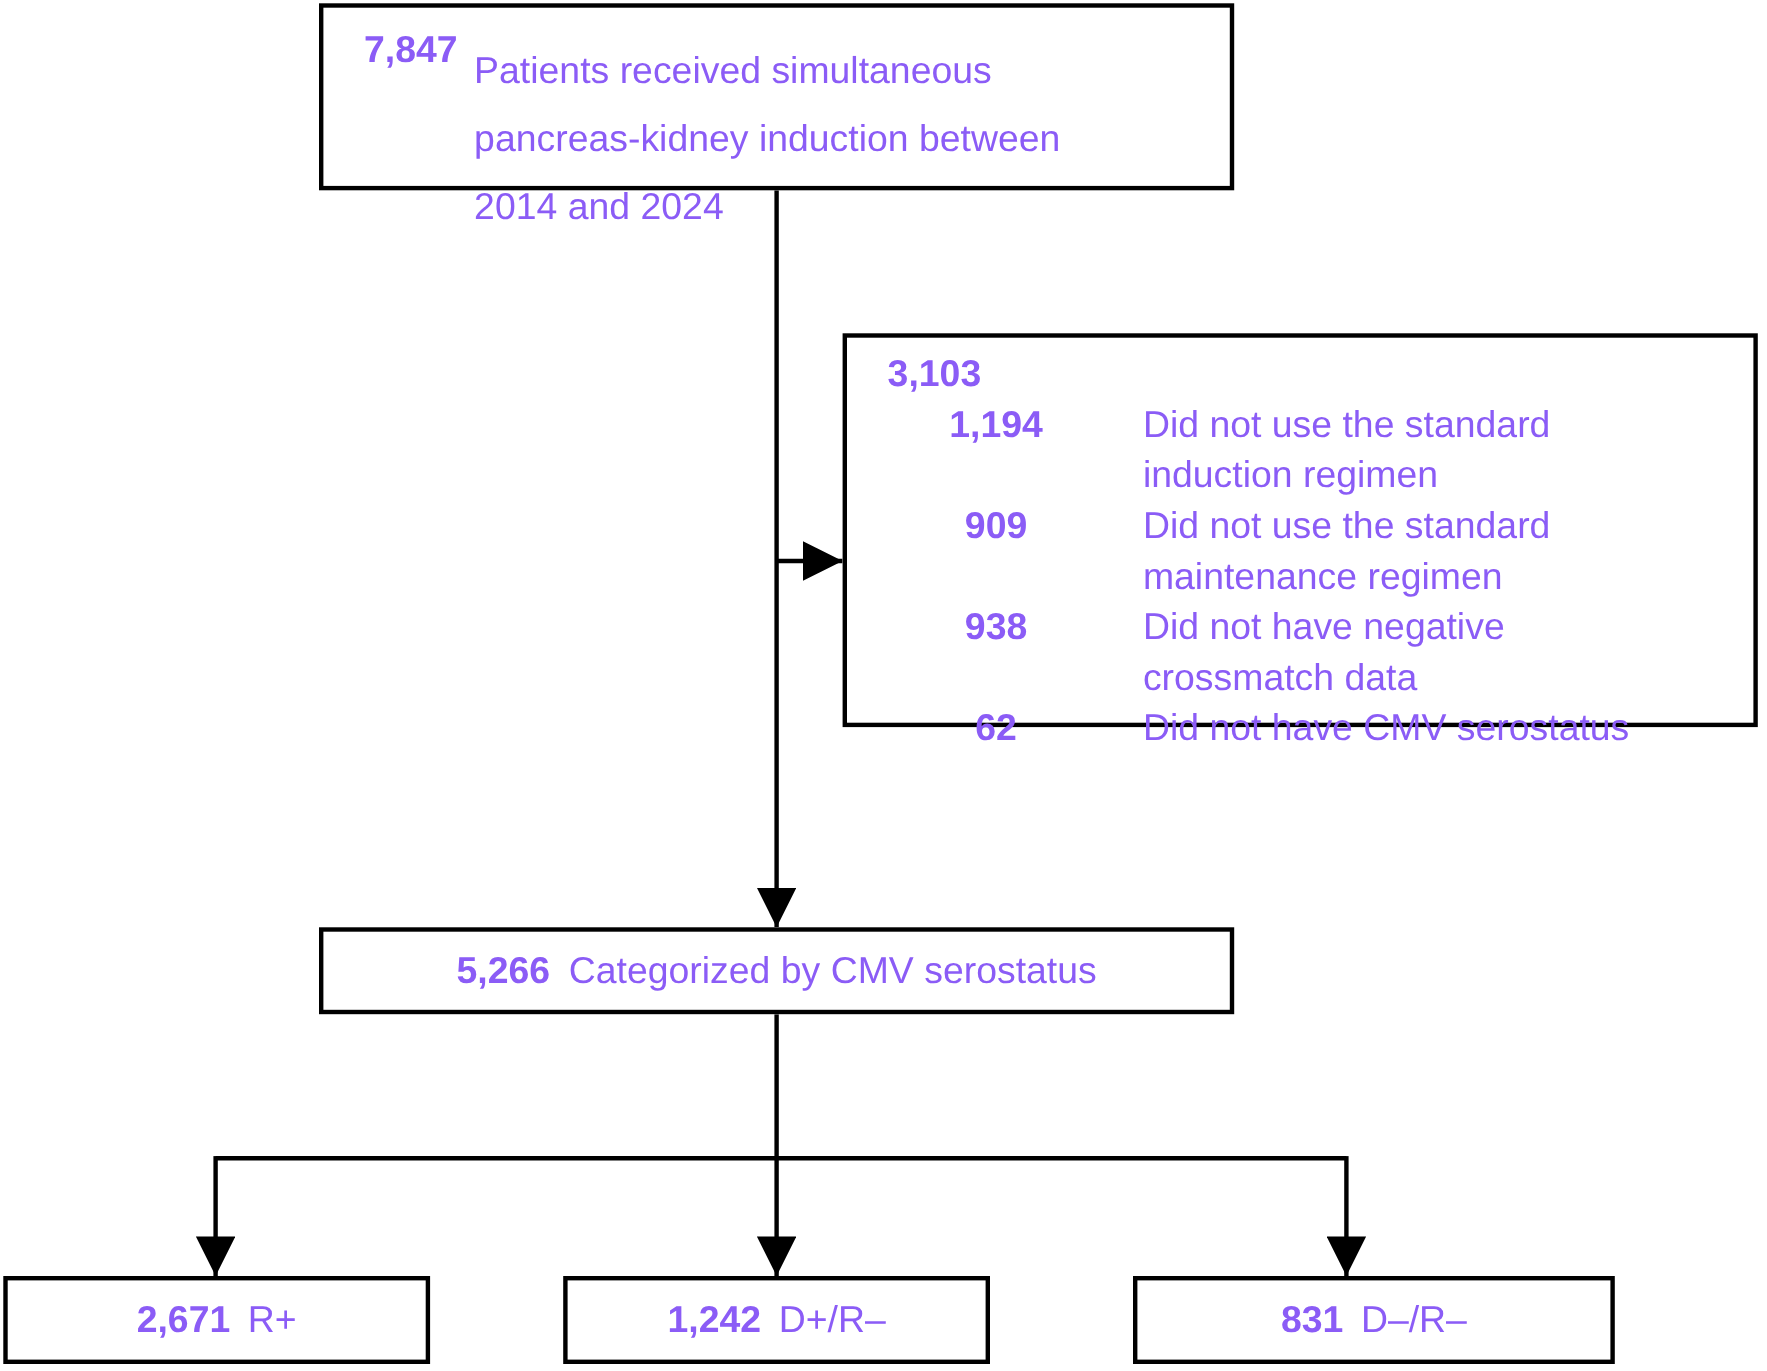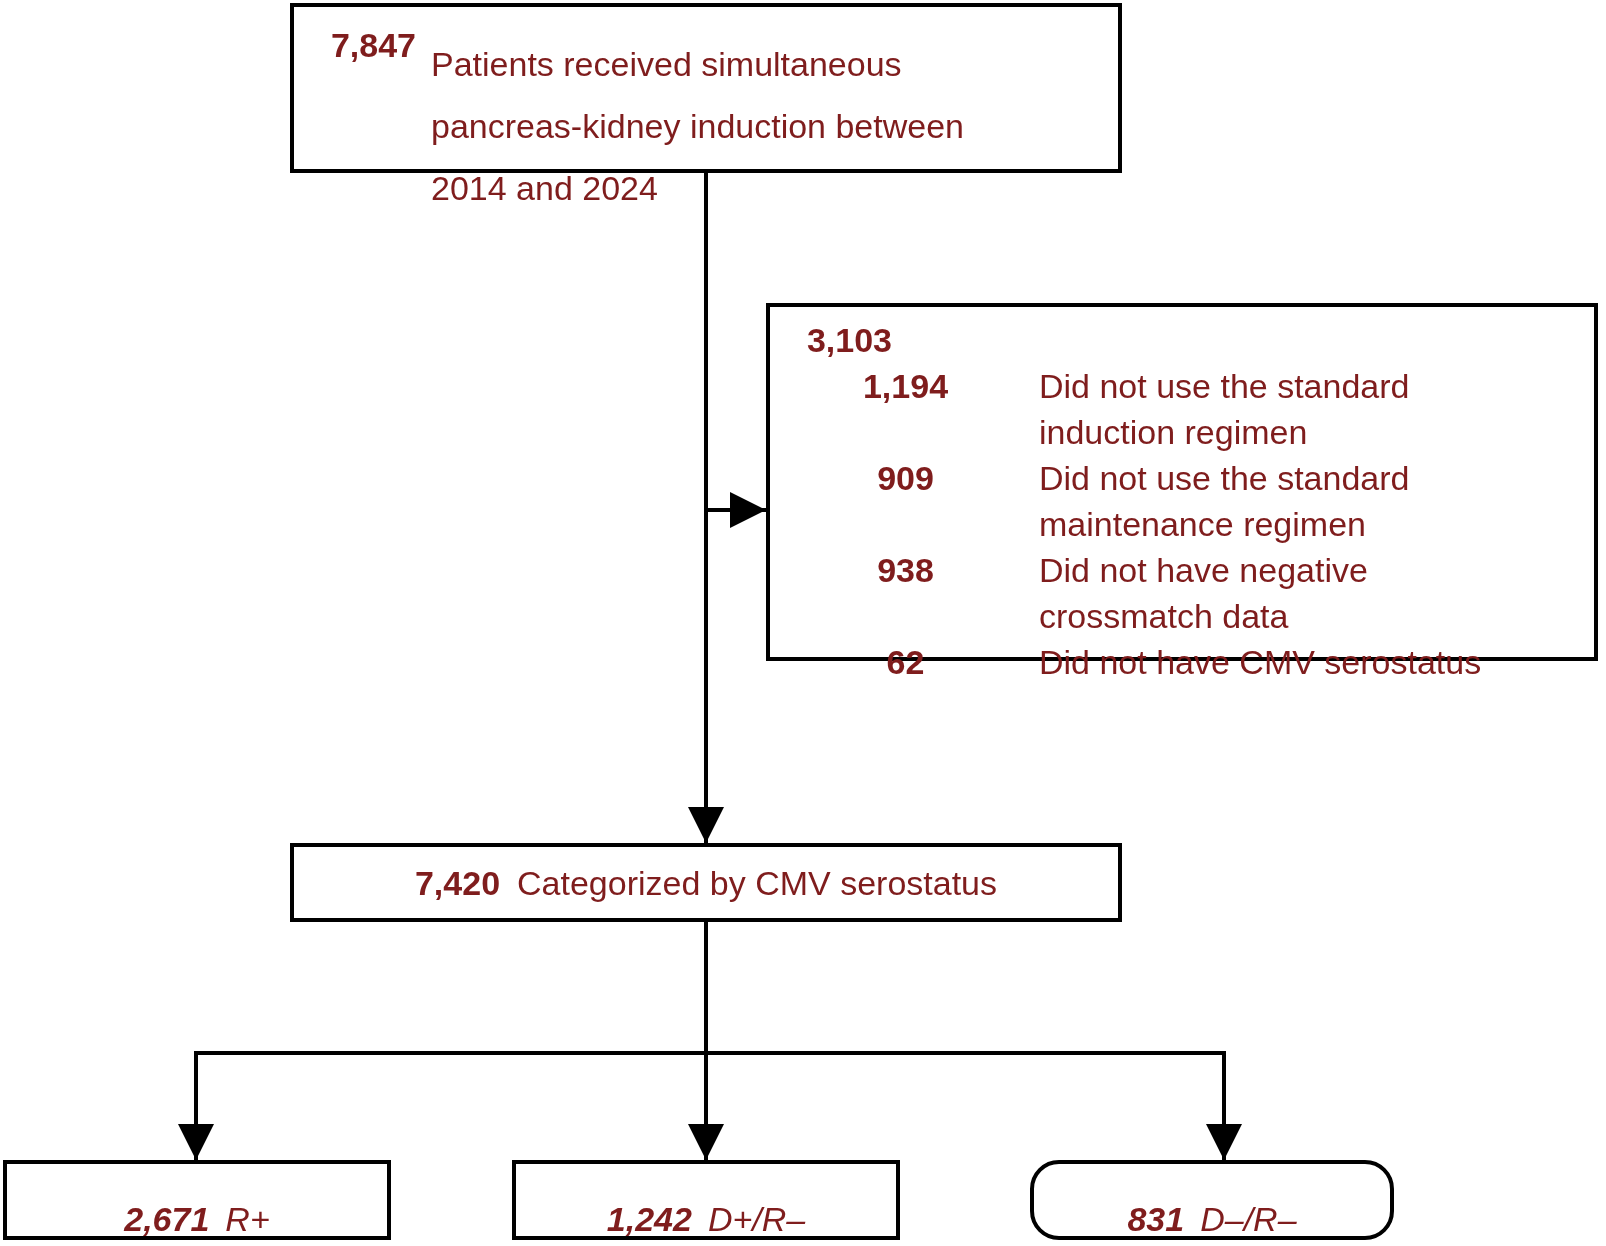--- a/index.html
+++ b/index.html
@@ -6,21 +6,21 @@
     margin: 0;
     padding: 0;
     background: #ffffff;
   }
   .canvas {
     position: relative;
     width: 1606px;
     height: 1246px;
     background: #ffffff;
     font-family: "Liberation Sans", sans-serif;
-    color: #7f1d1d;
+    color: #8b5cf6;
     font-size: 34px;
     overflow: hidden;
   }
   svg.connectors {
     position: absolute;
     left: 0; top: 0;
     width: 1606px;
     height: 1246px;
   }
   .box {
@@ -80,29 +80,28 @@
     justify-content: center;
     gap: 17px;
     line-height: 1;
   }
 
   
   .box-group {
     top: 1160px;
     width: 388px; height: 80px;
     display: flex;
-    align-items: flex-end;
+    align-items: center;
     justify-content: center;
     gap: 16px;
     line-height: 1;
-    font-style: italic;
   }
   .box-group-0 { left: 3px; }
   .box-group-1 { left: 512px; }
-  .box-group-2 { left: 1030px; width: 364px; border-radius: 29px; }
+  .box-group-2 { left: 1030px; width: 438px; }
 </style>
 </head>
 <body>
 
 <div class="canvas">
 
   <svg class="connectors" viewBox="0 0 1606 1246" xmlns="http://www.w3.org/2000/svg">
     <defs>
       <marker id="arrow" viewBox="0 0 10 10" refX="10" refY="5" markerWidth="9" markerHeight="9" orient="auto-start-reverse">
         <path d="M 0 0 L 10 5 L 0 10 z" fill="#000000"></path>
@@ -158,21 +157,21 @@
     </div>
     <div class="row row-reason">
       <span class="num">62</span>
       <span class="desc">
         <span>Did not have CMV serostatus</span>
       </span>
     </div>
   </div>
 
   <div class="box box-categorized">
-    <span class="num">7,420</span>
+    <span class="num">5,266</span>
     <span>Categorized by CMV serostatus</span>
   </div>
 
   <div class="box box-group box-group-0">
     <span class="num">2,671</span>
     <span>R+</span>
   </div>
   <div class="box box-group box-group-1">
     <span class="num">1,242</span>
     <span>D+/R–</span>

